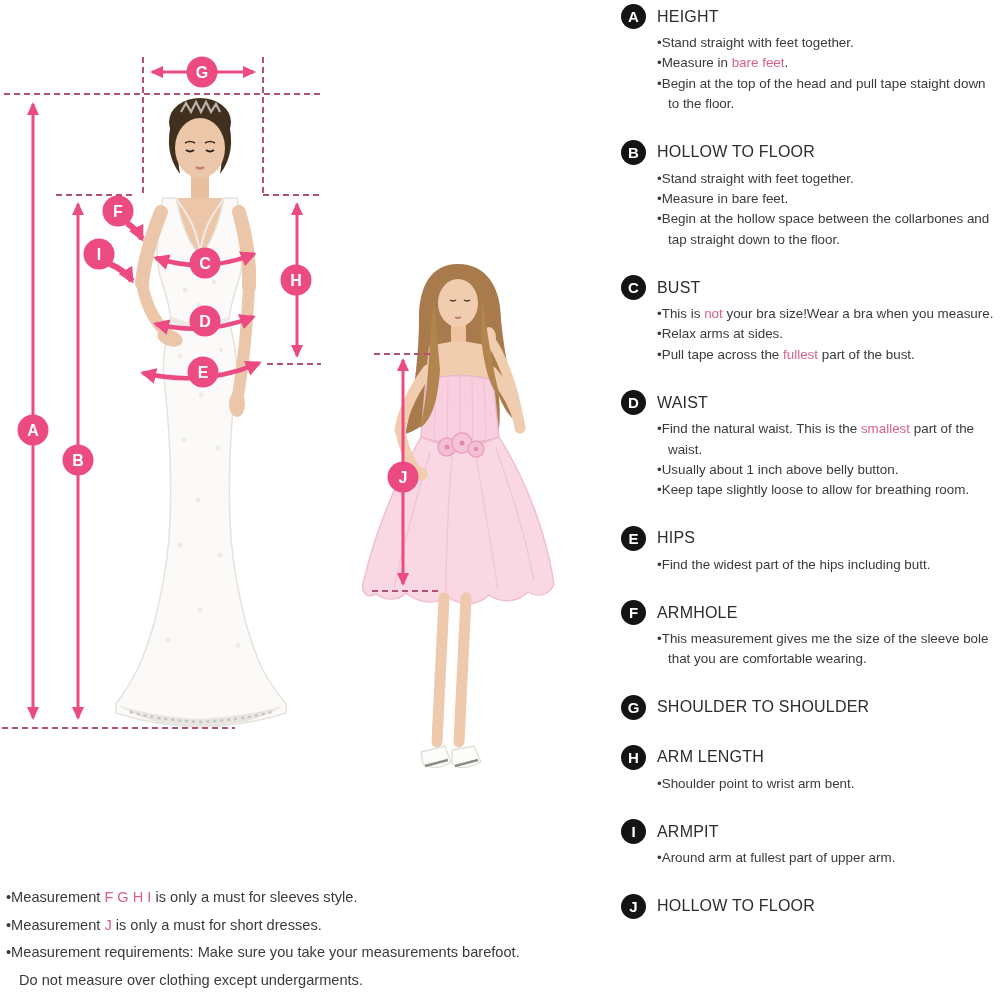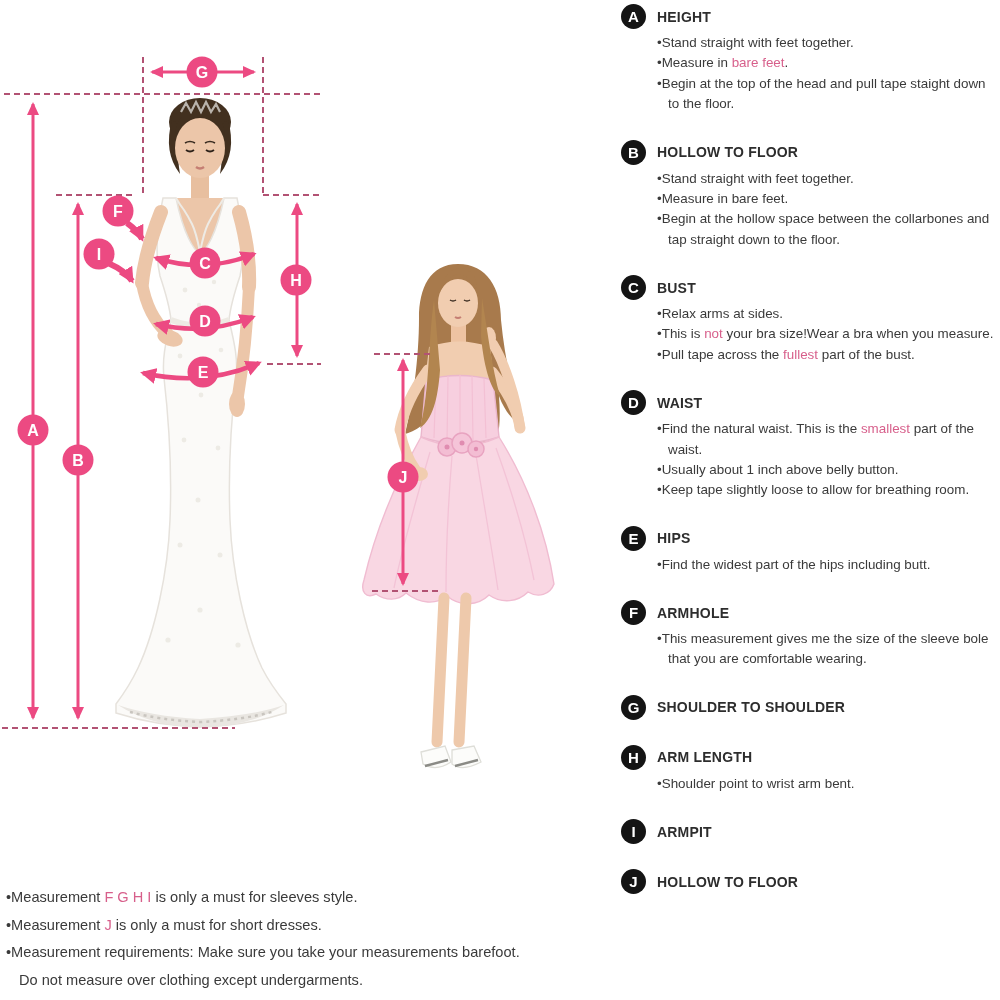--- a/index.html
+++ b/index.html
@@ -10,21 +10,21 @@
   
   #figure-area { position:absolute; left:0; top:0; width:620px; height:820px; }
 
   
   #measure-col { position:absolute; left:621px; top:4px; width:376px; }
   .m-item { margin-bottom:25px; }
   .m-head { display:flex; align-items:center; margin-bottom:4px; }
   .badge { width:25px; height:25px; border-radius:50%; background:#141414; color:#ffffff;
            font-weight:bold; font-size:15px; display:flex; align-items:center;
            justify-content:center; flex:0 0 25px; }
-  .m-title { font-size:14px; font-weight:bold; color:#2d2d2d; margin-left:11px;
+  .m-title { font-size:16px; font-weight:normal; color:#2d2d2d; margin-left:11px;
              letter-spacing:.2px; }
   .m-bullets { list-style:none; margin-left:36px; margin-right:2px; }
   .m-bullets li { font-size:13.4px; color:#3a3a3a; line-height:1.52;
                   padding-left:11px; text-indent:-11px; }
   .m-bullets li::before { content:"\2022 "; color:#3a3a3a; }
   .hl { color:#d75f8b; }
 
   
   #notes { position:absolute; left:6px; top:884px; width:516px; }
   .note { font-size:14.6px; color:#3a3a3a; line-height:1.9;
@@ -288,22 +288,22 @@
           <li>Measure in bare feet.</li>
           <li>Begin at the hollow space between  the collarbones and tap straight down to the floor.</li>
         </ul>
       </div>
       <div class="m-item">
         <div class="m-head">
           <span class="badge">C</span>
           <span class="m-title">BUST</span>
         </div>
         <ul class="m-bullets">
+          <li>This is <span class="hl">not</span> your bra size!Wear a bra when you measure.</li>
           <li>Relax arms at sides.</li>
-          <li>This is <span class="hl">not</span> your bra size!Wear a bra when you measure.</li>
           <li>Pull tape across the <span class="hl">fullest</span> part of the bust.</li>
         </ul>
       </div>
       <div class="m-item">
         <div class="m-head">
           <span class="badge">D</span>
           <span class="m-title">WAIST</span>
         </div>
         <ul class="m-bullets">
           <li>Find the natural waist. This is the <span class="hl">smallest</span> part of the waist.</li>
@@ -342,20 +342,23 @@
         </div>
         <ul class="m-bullets">
           <li>Shoulder point to wrist arm bent.</li>
         </ul>
       </div>
       <div class="m-item">
         <div class="m-head">
           <span class="badge">I</span>
           <span class="m-title">ARMPIT</span>
         </div>
+        <ul class="m-bullets">
+          <li>Around arm at fullest part of upper arm.</li>
+        </ul>
       </div>
       <div class="m-item">
         <div class="m-head">
           <span class="badge">J</span>
           <span class="m-title">HOLLOW TO FLOOR</span>
         </div>
       </div>
     </div>
 
   <div id="notes">

